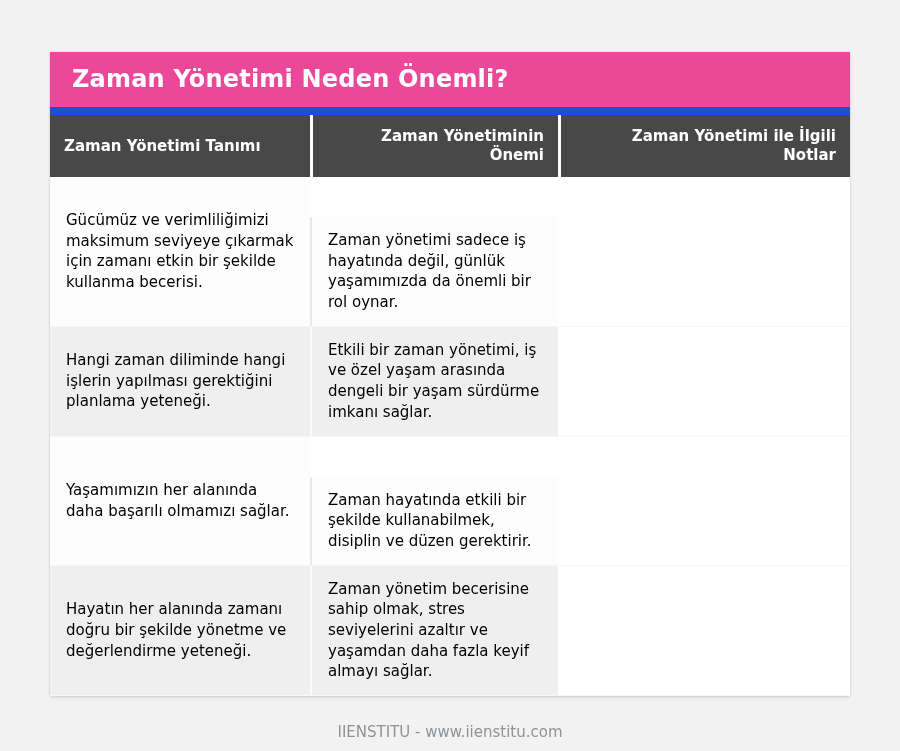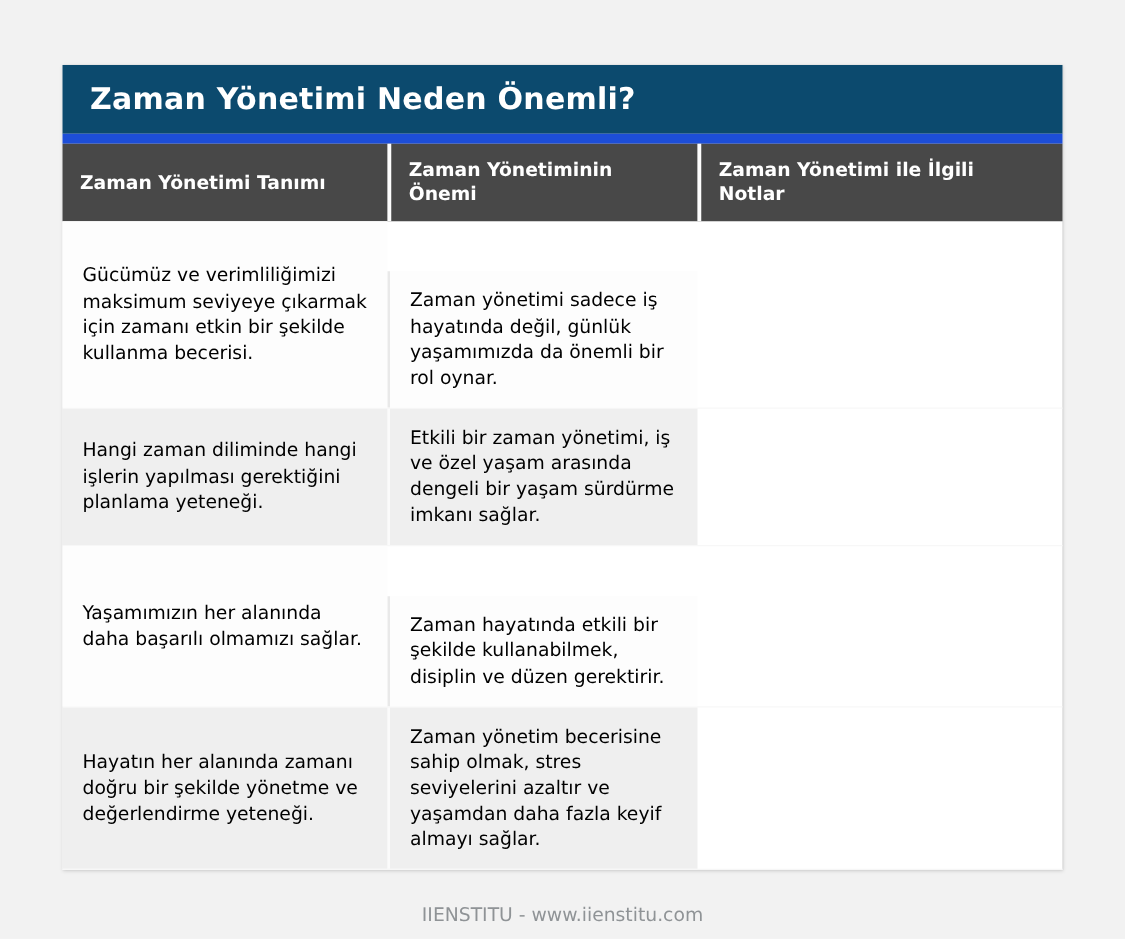--- a/index.html
+++ b/index.html
@@ -14,21 +14,21 @@
     background: #f2f2f2;
     overflow: hidden;
   }
   .card {
     width: 800px;
     margin: 52px auto 0 auto;
     background: #ffffff;
     box-shadow: 0 1px 3px rgba(0,0,0,0.15), 0 0 1px rgba(0,0,0,0.10);
   }
   .title-bar {
-    background: #0c4a6e;
+    background: #ec4899;
     color: #ffffff;
     font-size: 24px;
     font-weight: bold;
     padding: 12px 22px;
     line-height: 31px;
     letter-spacing: 0.2px;
   }
   .thead, .tr {
     display: grid;
     grid-template-columns: 260px 248px 292px;
@@ -41,20 +41,21 @@
     color: #ffffff;
     font-size: 15px;
     font-weight: bold;
     padding: 12px 14px;
     line-height: 19px;
     display: flex;
     align-items: center;
   }
   .th + .th {
     border-left: 3px solid #fdfdfd;
+    text-align: right;
   }
   .tbody .tr + .tr {
     border-top: 1px solid #f7f7f7;
   }
   .td {
     font-size: 15px;
     color: #000000;
     line-height: 1.38;
     padding: 13px 14px 13px 16px;
     display: flex;

